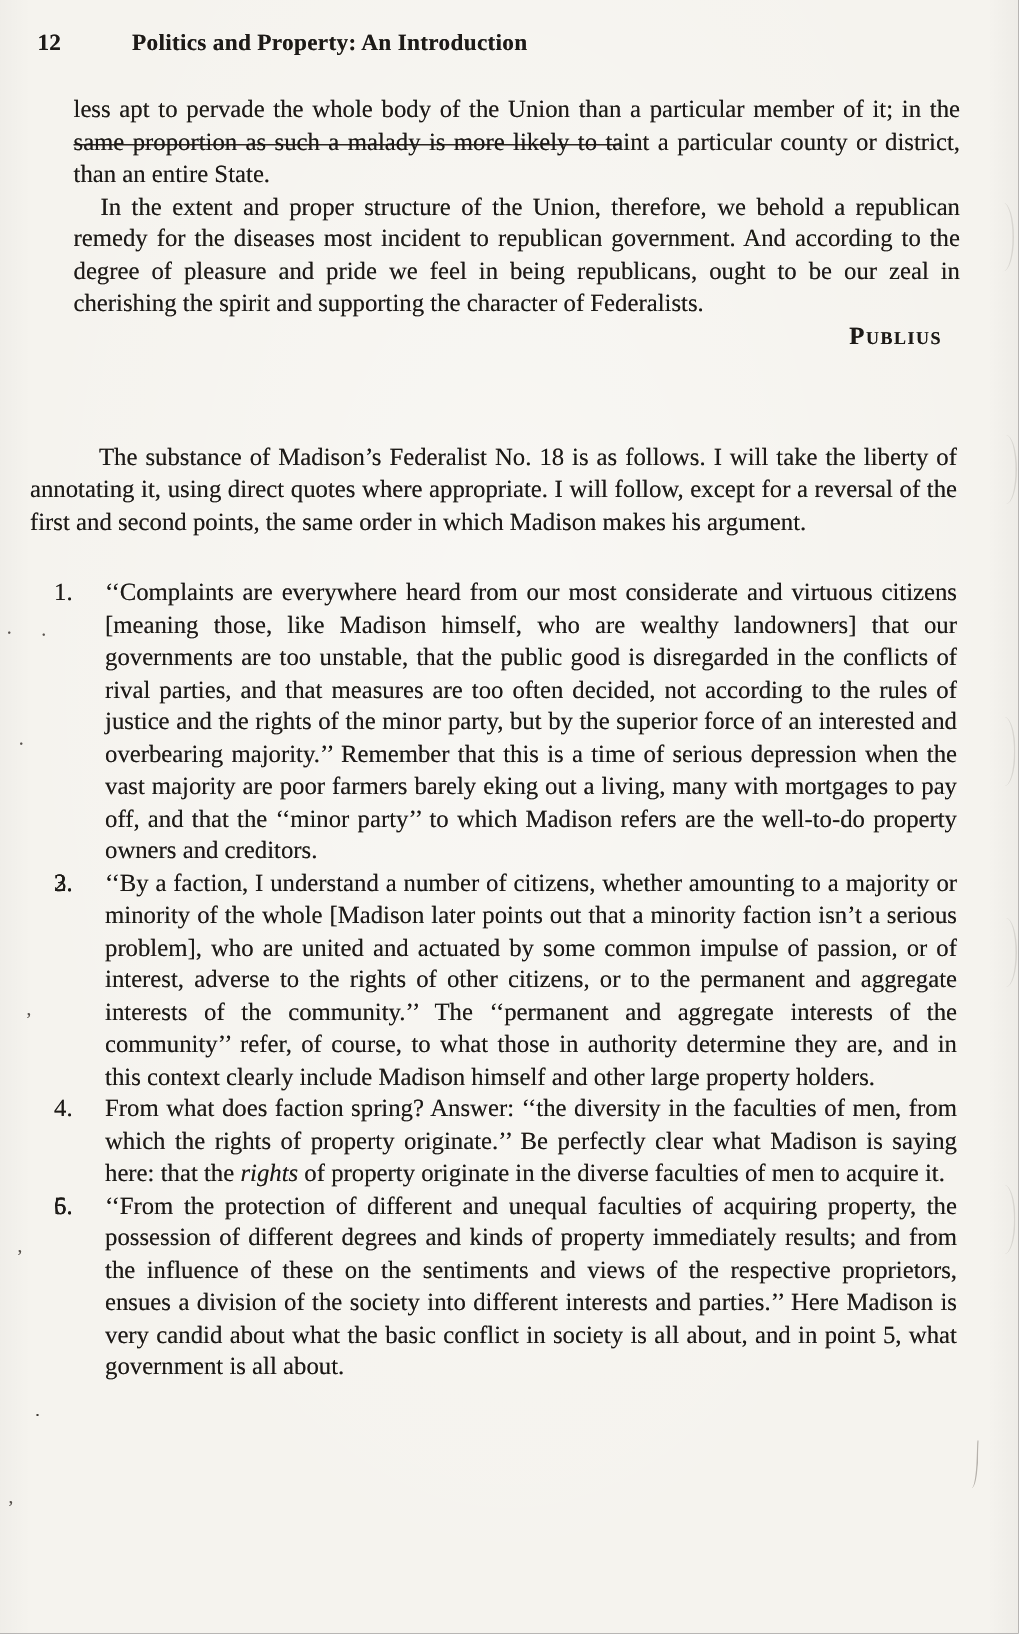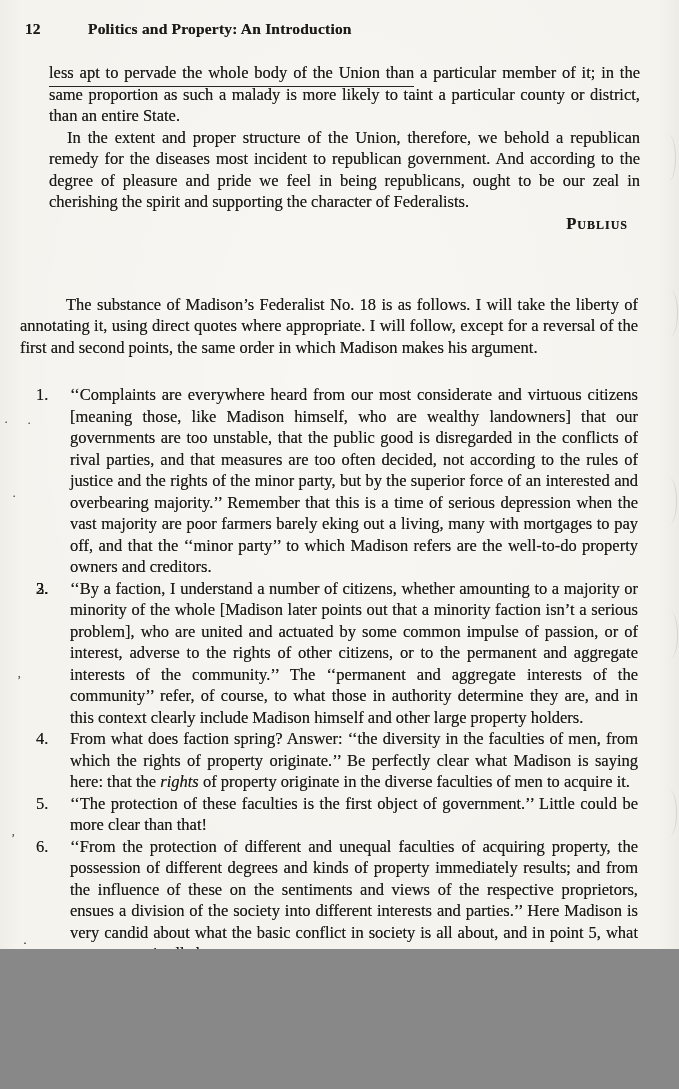--- a/index.html
+++ b/index.html
@@ -1,18 +1,18 @@
 <!DOCTYPE html>
 <html><head>
 <meta charset="utf-8">
 <style>
   html,body { margin:0; padding:0; background:#888; }
   #paper {
     position:relative;
-    width:679px; height:949px;
+    width:679px; height:1089px;
     margin:0 auto;
     background:#f5f3ee;
     background-image: radial-gradient(ellipse at 50% 40%, rgba(255,255,255,0.35), rgba(0,0,0,0) 70%),
                       linear-gradient(90deg, rgba(0,0,0,0.025), rgba(0,0,0,0) 3%, rgba(0,0,0,0) 97%, rgba(0,0,0,0.03));
     font-family:"Liberation Serif", serif;
     color:#1d1a17;
     overflow:hidden;
     text-shadow:0 0 0.4px rgba(25,22,18,0.65);
   }
   .hdr-num {
@@ -22,21 +22,21 @@
   .hdr-title {
     position:absolute; top:20px; left:68px;
     font-weight:bold; font-size:15.5px; letter-spacing:0.2px;margin-left:20px;
   }
   .bodytext { font-size:16.5px; line-height:21.5px; text-align:justify; }
   .quoteblock {
     position:absolute; top:62px; left:49px; width:591px;
   }
   .quoteblock p { margin:0; }
   .quoteblock .p2 { text-indent:18px; }
-  .u { border-bottom:1.6px solid #2a2520; padding-bottom:4px; }
+  .u { border-bottom:1.6px solid #2a2520; padding-bottom:14px; }
   .publius {
     text-align:right; padding-right:12px;
     font-variant:small-caps; font-weight:bold;
     font-size:16.5px; letter-spacing:1px;
   }
   .intro {
     position:absolute; top:277px; left:20px; width:618px;
     text-indent:46px;
   }
   .numlist {
@@ -88,21 +88,20 @@
     <li>
       <span class="num">3.</span>
       <span>‘‘By a faction, I understand a number of citizens, whether amounting to a majority or minority of the whole [Madison later points out that a minority faction isn’t a serious problem], who are united and actuated by some common impulse of passion, or of interest, adverse to the rights of other citizens, or to the permanent and aggregate interests of the community.’’ The ‘‘permanent and aggregate interests of the community’’ refer, of course, to what those in authority determine they are, and in this context clearly include Madison himself and other large property holders.</span>
     </li>
     <li>
       <span class="num">4.</span>
       <span>From what does faction spring? Answer: ‘‘the diversity in the faculties of men, from which the rights of property originate.’’ Be perfectly clear what Madison is saying here: that the </span><i>rights</i><span> of property originate in the diverse faculties of men to acquire it.</span>
     </li>
     <li>
       <span class="num">5.</span>
-      <span>‘‘The protection of these faculties is the first object of government.’’ Little could be more clear than that!</span>
     </li>
     <li>
       <span class="num">6.</span>
       <span>‘‘From the protection of different and unequal faculties of acquiring property, the possession of different degrees and kinds of property immediately results; and from the influence of these on the sentiments and views of the respective proprietors, ensues a division of the society into different interests and parties.’’ Here Madison is very candid about what the basic conflict in society is all about, and in point 5, what government is all about.</span>
     </li>
   </ol>
 
   <span class="mark" style="left:4px;  top:414px;">·</span>
   <span class="mark" style="left:27px; top:415px;">·</span>
   <span class="mark" style="left:12px; top:488px;">·</span>

